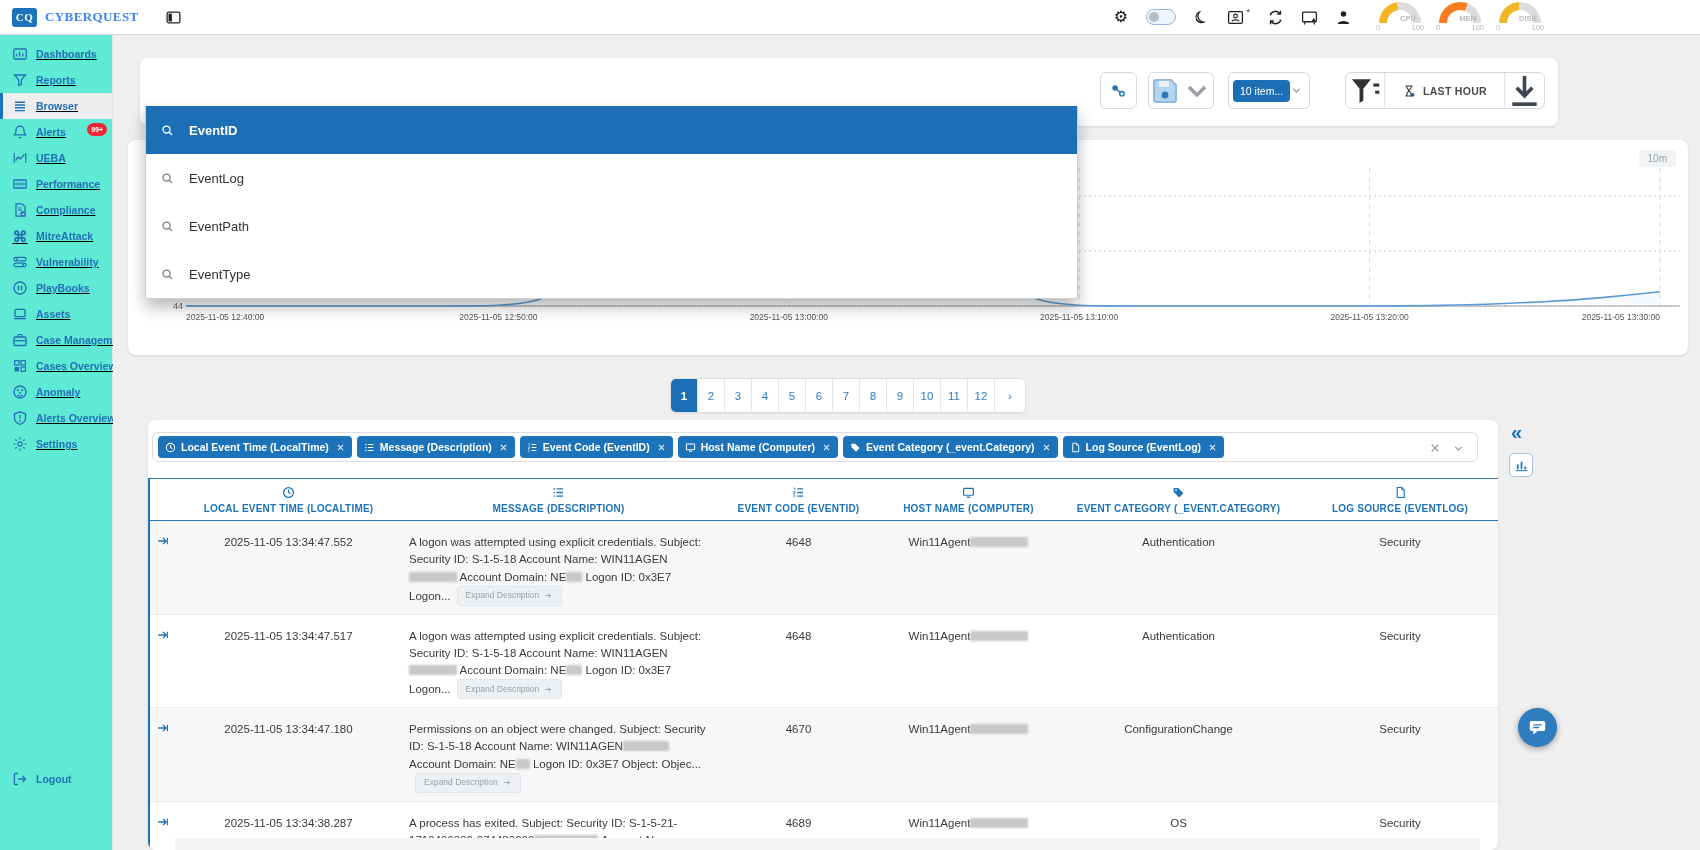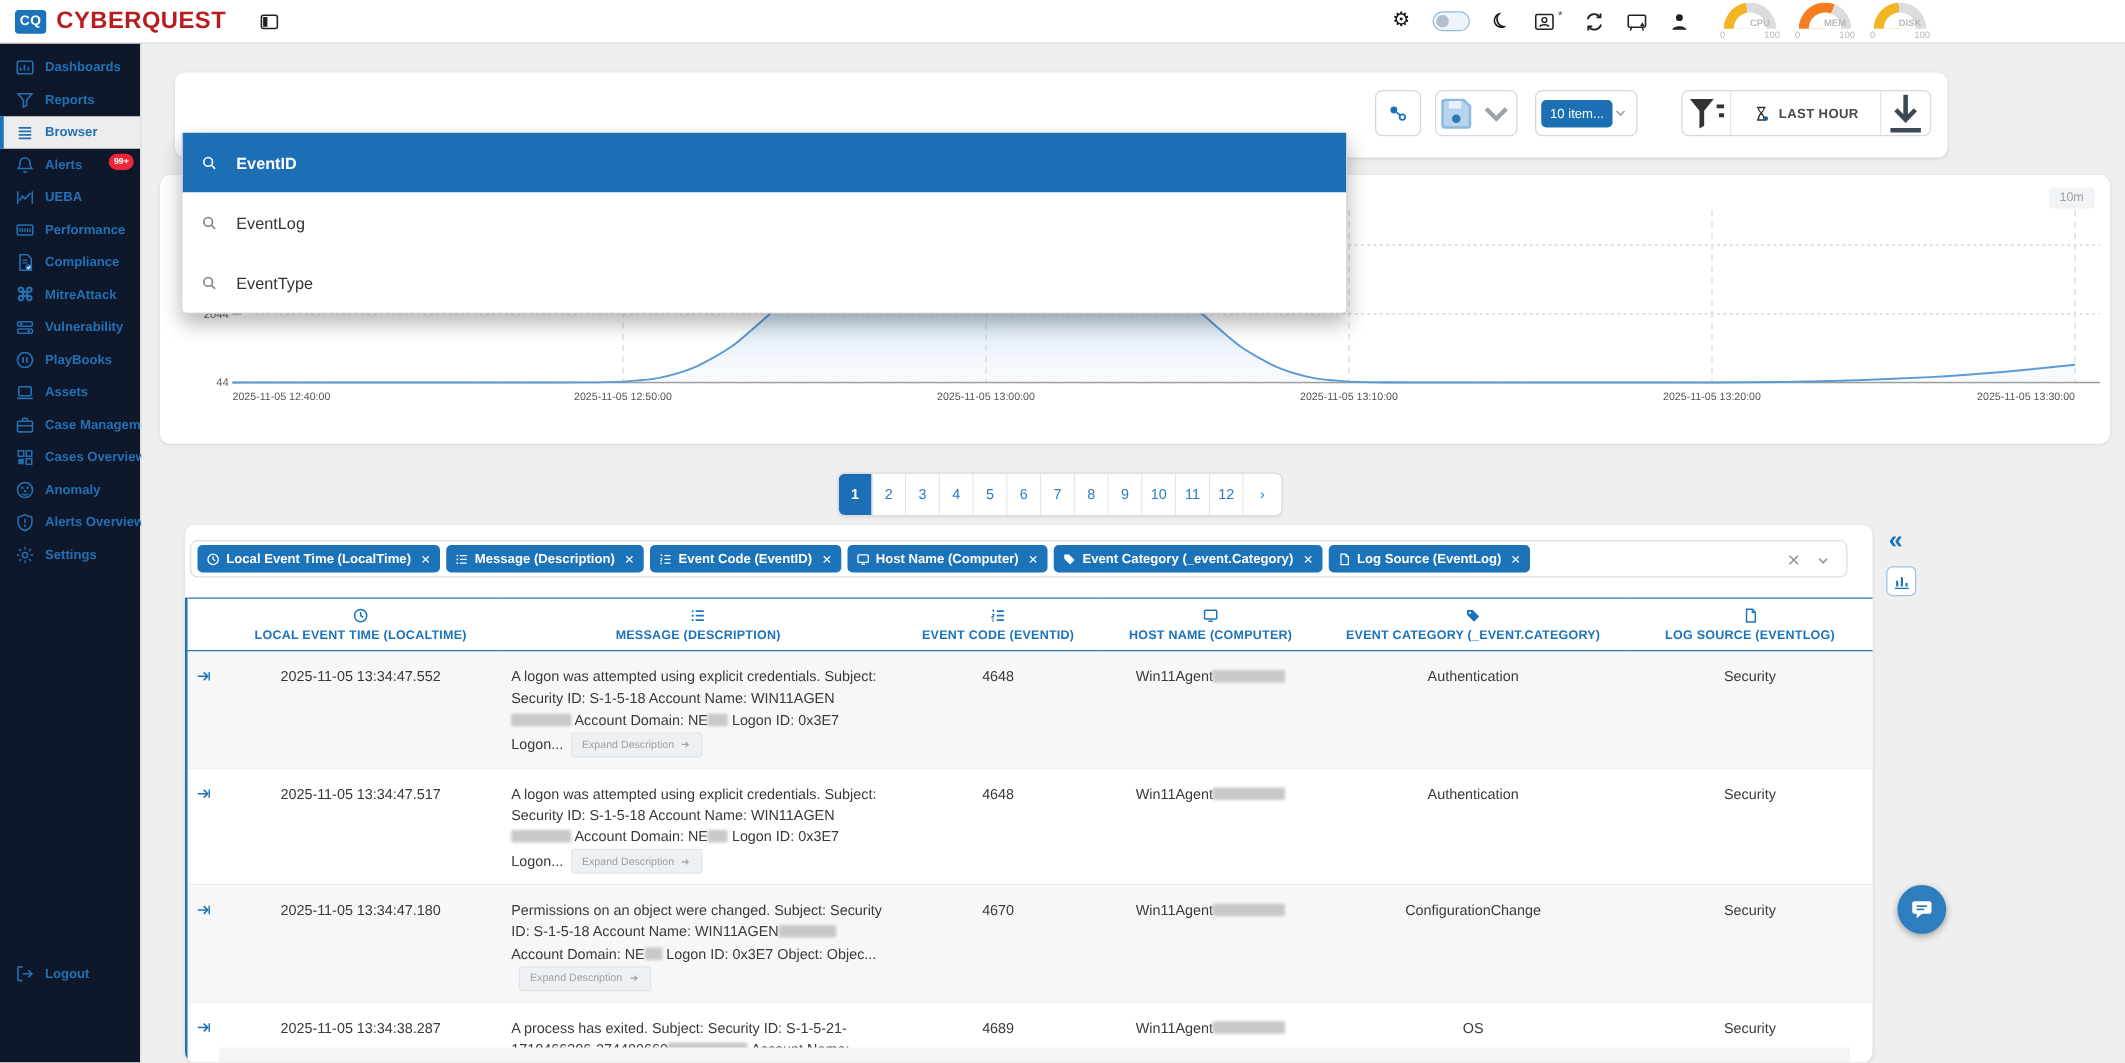--- a/index.html
+++ b/index.html
@@ -1,42 +1,42 @@
 <!DOCTYPE html>
 <html><head>
 <meta charset="utf-8">
 <style>
   * { margin:0; padding:0; box-sizing:border-box; }
   html,body { width:1700px; height:850px; overflow:hidden; font-family:"Liberation Sans", sans-serif; background:#efefef; }
   .app { display:flex; flex-direction:column; height:850px; }
   
   header { height:35px; background:#fff; border-bottom:1px solid #d8d8d8; display:flex; align-items:center; justify-content:space-between; padding:0 10px 0 12px; flex:none; }
-  .brand-wrap { display:flex; align-items:center; gap:8px; }
+  .brand-wrap { display:flex; align-items:center; gap:8px;font-family:Liberation Serif, serif; }
   .logo-box { background:#1c73b9; color:#fff; font-weight:700; font-size:11px; width:25px; height:19px; border-radius:3px; display:flex; align-items:center; justify-content:center; letter-spacing:.5px; }
-  .brand-text { font-size:19px; font-weight:800; color:#b91c1c; letter-spacing:.4px; }
+  .brand-text { font-size:13px; font-weight:800; color:#3b82f6; letter-spacing:.4px; }
   .panel-toggle { margin-left:18px; display:flex; cursor:pointer; }
   .hdr-icons { display:flex; align-items:center; gap:17px; padding-right:145px; }
   .hicon { width:17px; height:17px; display:flex; align-items:center; justify-content:center; color:#222; cursor:pointer; }
   .glyph { font-size:16px; color:#111; line-height:1; }
   .moon { transform:rotate(-22deg); font-weight:700; }
   .toggle { width:30px; height:16px; border:1.5px solid #8fb8de; border-radius:9px; background:#edf4fb; position:relative; cursor:pointer; }
   .toggle::after { content:""; position:absolute; left:2px; top:1.5px; width:10px; height:10px; border-radius:50%; background:#b2bec9; }
   .idcard-wrap { display:flex; align-items:flex-start; gap:2px; }
   .sup-star { font-size:9px; color:#333; margin-top:-2px; }
   .gauges { display:flex; gap:10px; margin-left:6px; }
   .gauge { width:50px; display:flex; flex-direction:column; align-items:center; position:relative; }
   .arc { width:42px; height:21px; position:relative; overflow:hidden; }
   .arc::before { content:""; position:absolute; width:42px; height:42px; border-radius:50%;
     background:conic-gradient(from -90deg, var(--c) 0 calc(var(--p)*1.8deg), #dcdcdc calc(var(--p)*1.8deg) 180deg, transparent 180deg 360deg); }
   .arc::after { content:""; position:absolute; left:8px; top:8px; width:26px; height:26px; border-radius:50%; background:#fff; }
   .gauge-label { position:absolute; top:12px; left:16px; right:0; text-align:center; font-size:7.5px; color:#b9b9b9; font-weight:700; z-index:2; }
   .gauge-mm { display:flex; justify-content:space-between; width:48px; font-size:7.5px; color:#b9b9b9; margin-top:0px; }
   
   .body-row { display:flex; flex:1; height:815px; }
-  aside { width:113px; background:#0f172a; border-right:1px solid #e2e2e2; position:relative; flex:none; padding-top:6px; }
+  aside { width:113px; background:#5eead4; border-right:1px solid #e2e2e2; position:relative; flex:none; padding-top:6px;text-decoration:underline; }
   .side-item { display:flex; align-items:center; gap:8px; height:26px; padding:0 6px 0 9px; color:#2370b3; font-size:10.5px; font-weight:700; cursor:pointer; border-left:3px solid transparent; position:relative; white-space:nowrap; }
   .side-item.active { background:#ededed; border-left-color:#1c73b9; }
   .side-item .ic { width:16px; height:16px; flex:none; display:flex; align-items:center; justify-content:center; }
   .side-item .ic svg { width:16px; height:16px; }
   .side-badge { position:absolute; right:5px; top:4px; background:#ee2737; color:#fff; font-size:7px; font-weight:700; padding:3px 4px; border-radius:9px; line-height:1; }
   .side-logout { position:absolute; bottom:58px; left:0; right:0; }
   main { flex:1; position:relative; background:#efefef; overflow:hidden; }
   .card { position:absolute; background:#fff; border-radius:8px; box-shadow:0 1px 3px rgba(0,0,0,.10); }
   
   #toolbar-card { left:27px; top:23px; width:1418px; height:68px; }
@@ -457,20 +457,29 @@
             </span>
             <span>EventLog</span>
           </div>
           <div class="sugg">
             <span class="ic">
               <svg viewBox="0 0 16 16" fill="none">
                 <circle cx="6.8" cy="6.8" r="4.3" stroke="currentColor" stroke-width="1.6"></circle>
                 <line x1="10.1" y1="10.1" x2="13.6" y2="13.6" stroke="currentColor" stroke-width="1.6"></line>
               </svg>
             </span>
+            <span>EventPath</span>
+          </div>
+          <div class="sugg">
+            <span class="ic">
+              <svg viewBox="0 0 16 16" fill="none">
+                <circle cx="6.8" cy="6.8" r="4.3" stroke="currentColor" stroke-width="1.6"></circle>
+                <line x1="10.1" y1="10.1" x2="13.6" y2="13.6" stroke="currentColor" stroke-width="1.6"></line>
+              </svg>
+            </span>
             <span>EventType</span>
           </div>
         </div>
 
       <div id="paginator">
           <div class="page active">1</div>
           <div class="page">2</div>
           <div class="page">3</div>
           <div class="page">4</div>
           <div class="page">5</div>

